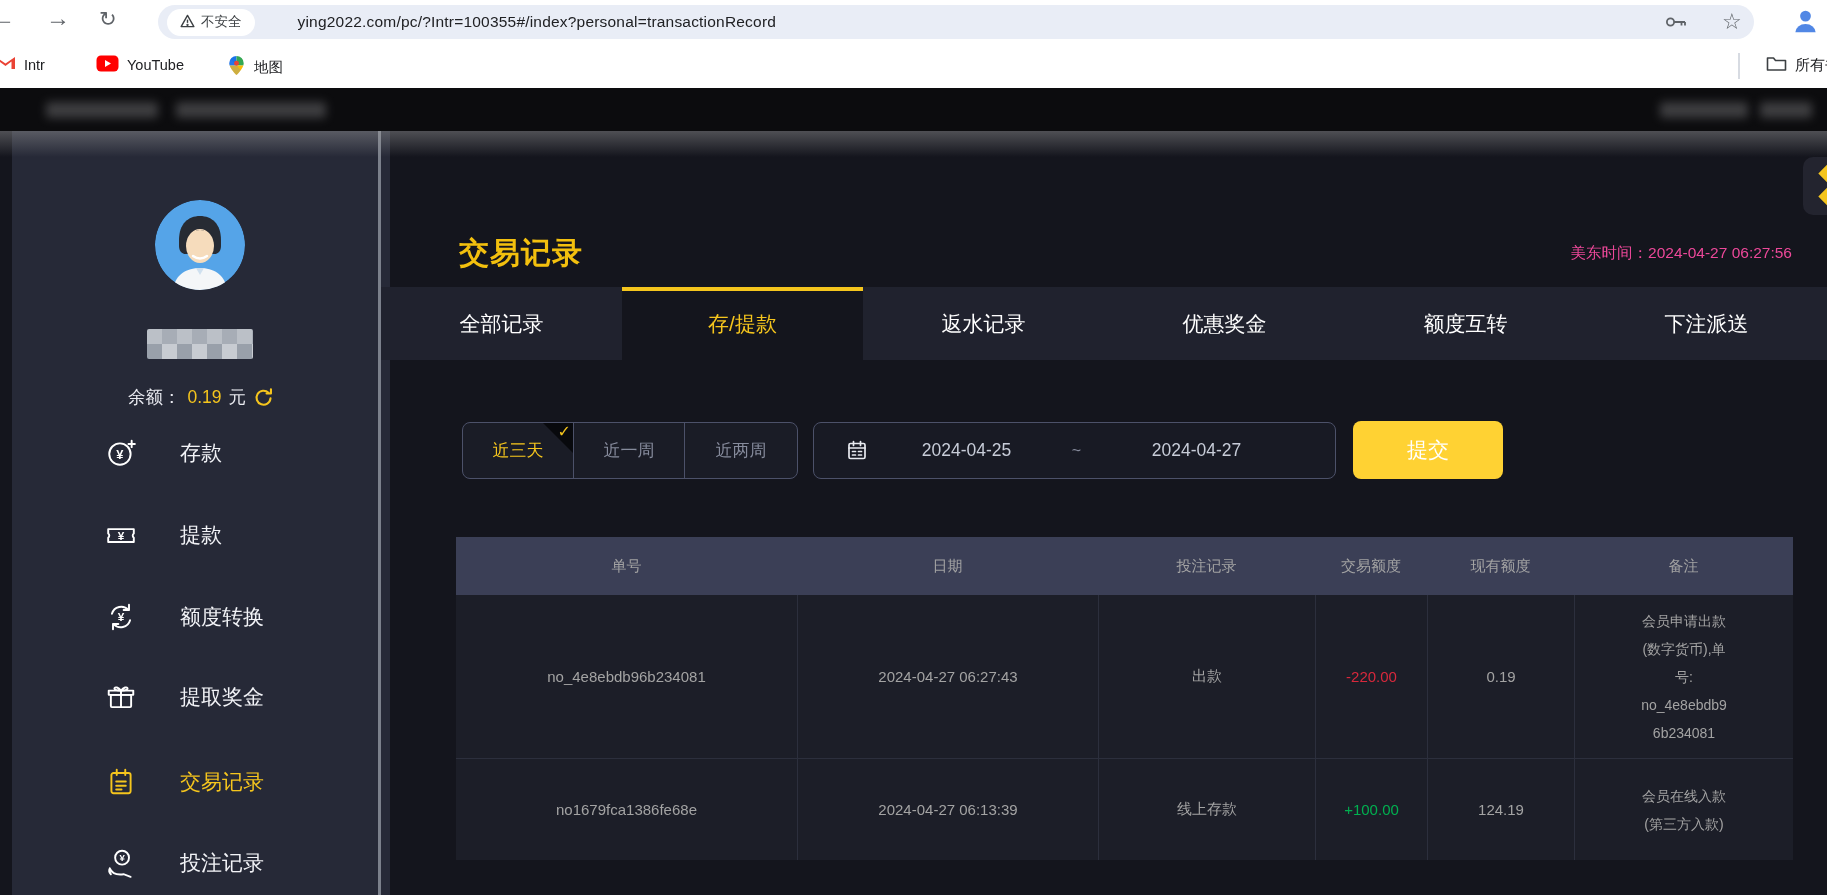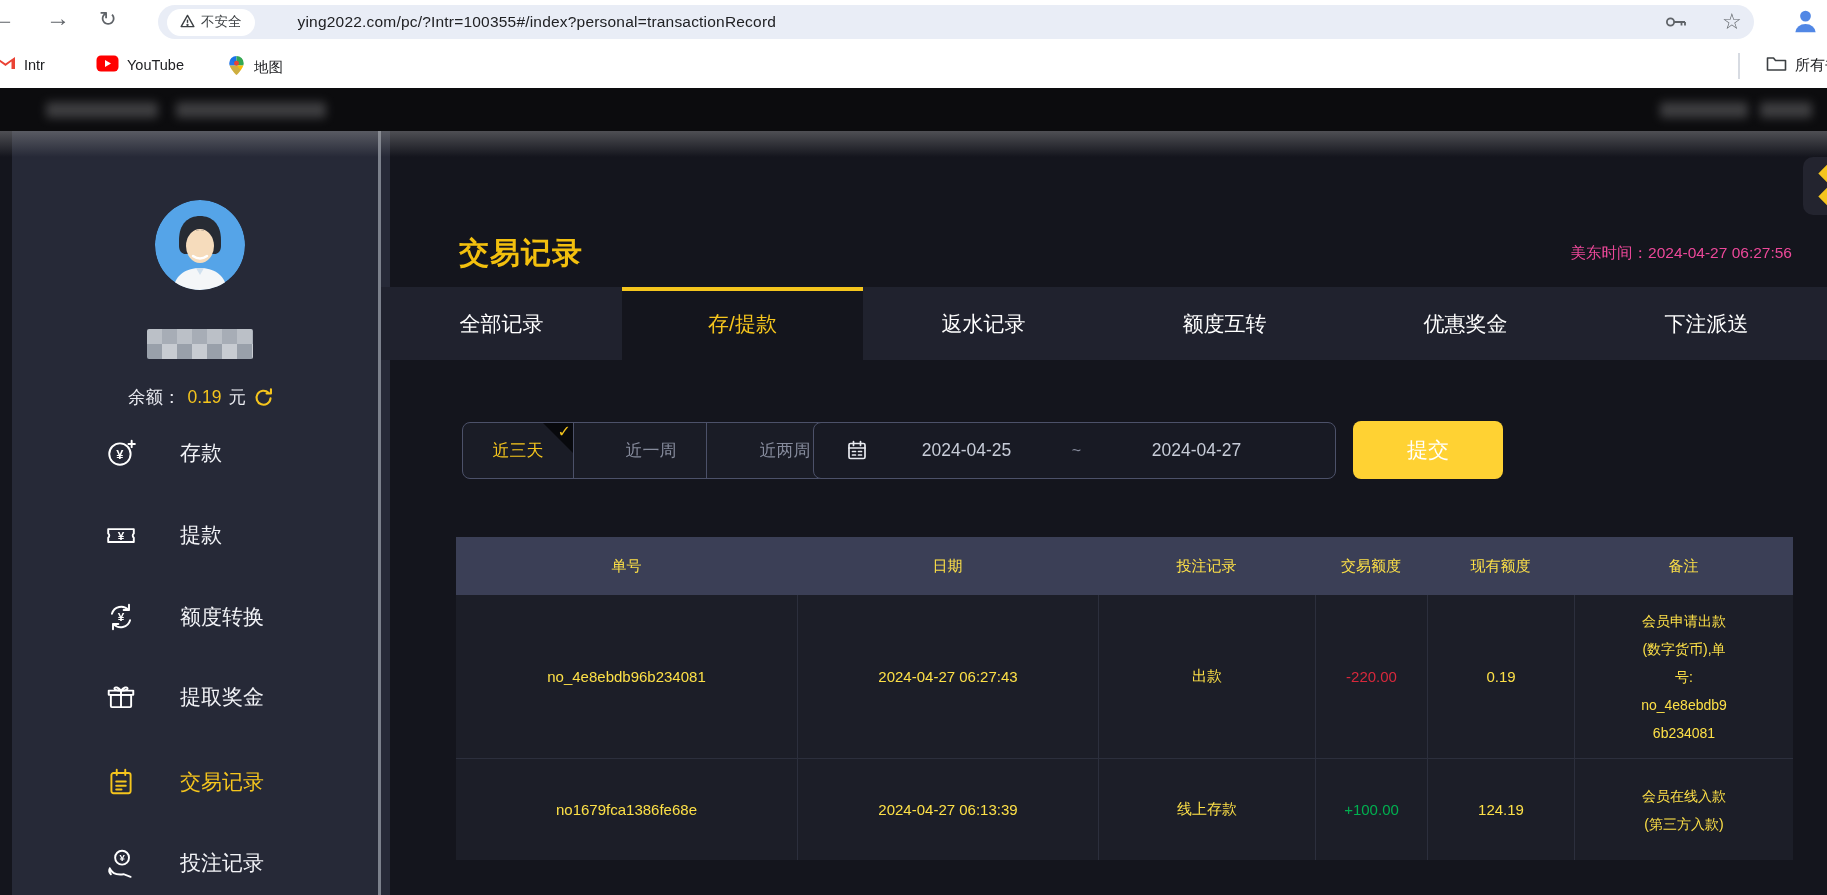--- a/index.html
+++ b/index.html
@@ -61,21 +61,21 @@
 
   .tabbar { position:absolute; left:0; top:156px; width:1446px; height:73px;
     background:var(--tabbar-bg,#20222e); display:flex; }
   .tab { flex:1; display:flex; align-items:center; justify-content:center; font-size:21px;
     color:#fff; position:relative; cursor:pointer; }
   .tab.active { background:var(--content-bg,#14151d); color:var(--accent-yellow,#f5c51d); }
   .tab.active::before { content:""; position:absolute; top:0; left:0; right:0; height:4px;
     background:var(--accent-yellow,#f5c51d); }
 
   .qgroup { position:absolute; left:81px; top:291px; height:57px; border:1px solid #4c5169;
-    border-radius:8px; display:flex; background:#1a1c26; overflow:hidden;gap:22px; }
+    border-radius:8px; display:flex; background:#1a1c26; overflow:hidden; }
   .qbtn { width:111px; display:flex; align-items:center; justify-content:center; font-size:17px;
     color:#878c9d; color:#868b9c; border-right:1px solid #4c5169; position:relative; cursor:pointer; }
   .qbtn:last-child { border-right:none; width:112px; }
   .qbtn.active { color:var(--accent-yellow,#f5c51d); }
   .qbtn.active::before { content:""; position:absolute; top:0; right:0;
     border-top:30px solid #08090d; border-left:30px solid transparent; }
   .qbtn.active::after { content:"✓"; position:absolute; top:-1px; right:2px; font-size:16px;
     font-weight:700; color:var(--accent-yellow,#f5c51d); }
 
   .datebox { position:absolute; left:432px; top:291px; width:523px; height:57px;
@@ -92,21 +92,21 @@
     background:var(--submit-yellow,#ffd233); border:none; border-radius:8px; color:#fff;
     font-size:21px; display:flex; align-items:center; justify-content:center; cursor:pointer;
     font-family:inherit; }
 
   
   .table { position:absolute; left:75px; top:406px; width:1337px; }
   .trow { display:grid; grid-template-columns:341px 301px 217px 112px 147px 219px; }
   .thead { height:58px; background:var(--table-header-bg,#3b3f56); }
   .thead .cell { font-weight:500; }
   .cell { display:flex; align-items:center; justify-content:center; text-align:center;
-    font-size:15px; color:#fde047; overflow:hidden; }
+    font-size:15px; color:#a3a3a3; overflow:hidden; }
   .body-row { background:var(--row-bg,#1c1e28); }
   .body-row .cell { border-left:1px solid #2c2f3d; }
   .body-row .cell:first-child { border-left:none; }
   .body-row + .body-row { border-top:1px solid #2c2f3d; }
   .r0 { height:163px; } .r1 { height:102px; }
   .neg { color:var(--negative-red,#d8283c); }
   .pos { color:var(--positive-green,#01b050); }
   .remark { width:92px; margin:0 auto; font-size:14px; line-height:28px; text-align:center;
     overflow-wrap:break-word; word-break:break-word; }
 </style>
@@ -313,24 +313,24 @@
       <div class="tab">
           <span>全部记录</span>
         </div>
       <div class="tab active">
           <span>存/提款</span>
         </div>
       <div class="tab">
           <span>返水记录</span>
         </div>
       <div class="tab">
+          <span>优惠奖金</span>
+        </div>
+      <div class="tab">
           <span>额度互转</span>
-        </div>
-      <div class="tab">
-          <span>优惠奖金</span>
         </div>
       <div class="tab">
           <span>下注派送</span>
         </div>
     </div>
 
     <div class="qgroup">
       <div class="qbtn active">
           <span>近三天</span>
         </div>

